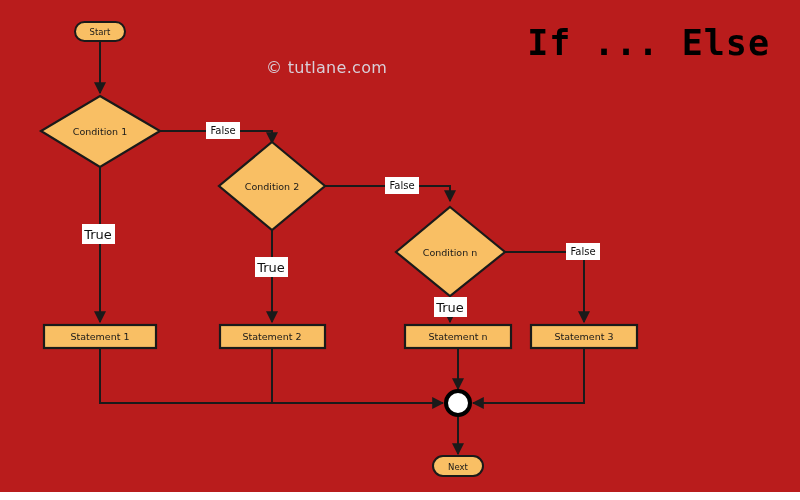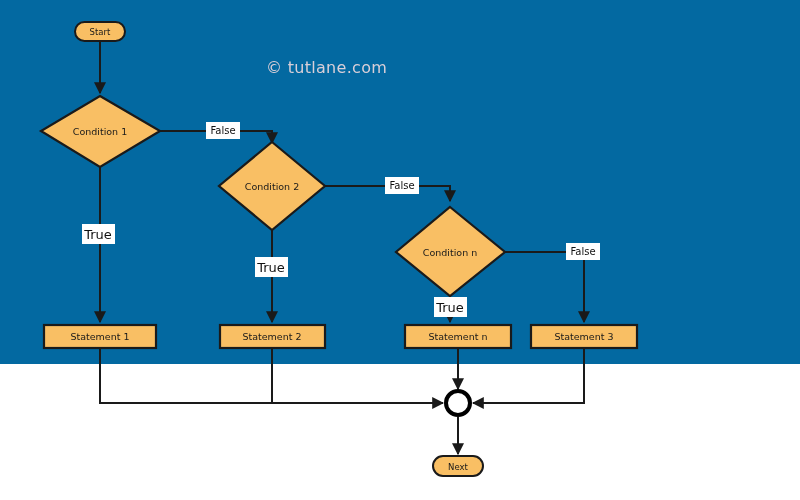--- a/index.html
+++ b/index.html
@@ -9,22 +9,22 @@
   }
   body {
     width: 800px;
     height: 500px;
     font-family: "DejaVu Sans", sans-serif;
     overflow: hidden;
   }
   #canvas {
     position: relative;
     width: 800px;
-    height: 364px;
-    background: #0369a1;
+    height: 492px;
+    background: #b91c1c;
   }
   #flow-svg {
     position: absolute;
     left: 0;
     top: 0;
     width: 800px;
     height: 500px;
   }
   .node-label {
     font-family: "DejaVu Sans", sans-serif;
@@ -196,15 +196,16 @@
       <text class="edge-label" x="583" y="252" font-size="10">False</text>
     </g>
 
     <g>
       <rect class="edge-label-bg" x="434" y="297" width="33" height="20"></rect>
       <text class="edge-label" x="450" y="308" font-size="13">True</text>
     </g>
 
   </svg>
 
+  <div class="title-text">If ... Else</div>
   <div class="watermark">© tutlane.com</div>
 
 </div>
 
 </body></html>

